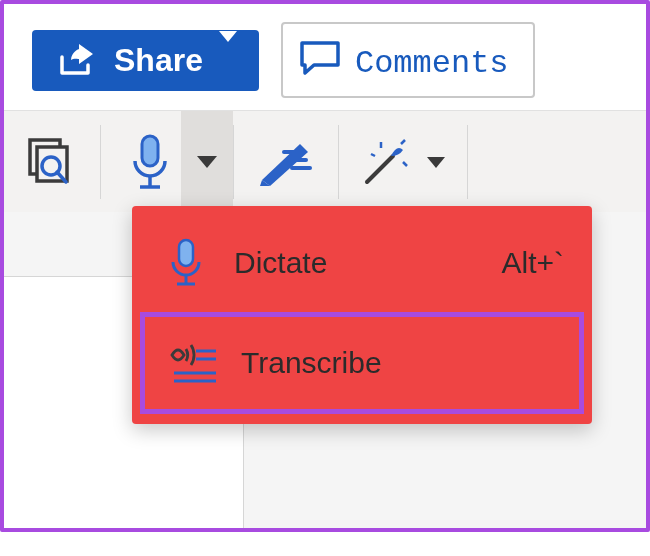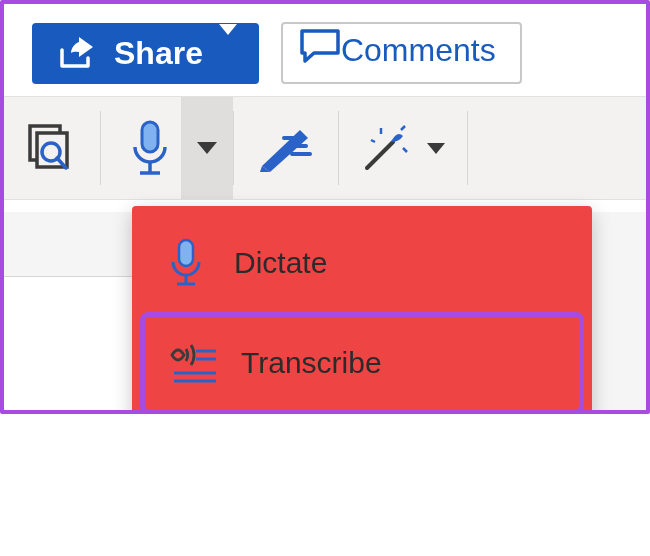--- a/index.html
+++ b/index.html
@@ -3,21 +3,21 @@
 <meta charset="utf-8">
 <style>
   * { box-sizing: border-box; }
   body {
     margin: 0;
     font-family: "Segoe UI", Arial, sans-serif;
     background: #fff;
   }
   .frame {
     width: 650px;
-    height: 414px;
+    height: 532px;
     border: 4px solid #a84be0;
     border-radius: 2px;
     position: relative;
     background: #fff;
     overflow: hidden;
   }
 
   
   .top-row {
     display: flex;
@@ -36,28 +36,30 @@
     padding: 12px 22px 12px 18px;
     border-radius: 4px;
     cursor: pointer;
   }
   .share-btn svg { display: block; }
   .share-chevron { margin-left: 4px; }
 
   .comments-btn {
     display: flex;
     align-items: center;
+    gap: 14px;
     background: #fff;
     border: 2px solid #c8c8c8;
     border-radius: 4px;
     color: #185abd;
     font-weight: 400;
     font-size: 32px;
-    padding: 4px 24px 10px 16px;
-    cursor: pointer;
+    padding: 16px 24px 10px 16px;
+    cursor: pointer;
+    font-family: Liberation Mono, monospace;
   }
 
   
   .ribbon {
     background: #f3f2f1;
     border-top: 1px solid #e1e1e1;
     border-bottom: 1px solid #e1e1e1;
     height: 104px;
     display: flex;
     align-items: stretch;
@@ -150,21 +152,21 @@
     cursor: pointer;
   }
   .menu-item .label { flex: 0 0 auto; }
   .menu-item .shortcut {
     margin-left: auto;
     font-size: 30px;
     color: #2b2b2b;
   }
   .menu-highlight {
     border: 5px solid #a84be0;
-    border-radius: 8px;
+    border-radius: 0;
     margin: 0 2px;
   }
   .icon-slot { width: 52px; display:flex; justify-content:center; }
 </style>
 </head>
 <body>
 
 <div class="frame">
 
   <div class="top-row">
@@ -250,20 +252,21 @@
     <div class="menu-item">
       <span class="icon-slot">
         <svg width="36" height="50" viewBox="0 0 36 50">
           <rect x="11" y="2" width="14" height="26" rx="7" fill="#7fb2ef" stroke="#2b62c7" stroke-width="2.5"></rect>
           <path d="M5 24 A13 13 0 0 0 31 24" fill="none" stroke="#2b62c7" stroke-width="3"></path>
           <line x1="18" y1="37" x2="18" y2="46" stroke="#2b62c7" stroke-width="3"></line>
           <line x1="9" y1="46" x2="27" y2="46" stroke="#2b62c7" stroke-width="3"></line>
         </svg>
       </span>
       <span class="label">Dictate</span>
+      <span class="shortcut">Alt+`</span>
     </div>
 
     <div class="menu-item menu-highlight">
       <span class="icon-slot">
         <svg width="50" height="44" viewBox="0 0 50 44">
           <path d="M4 14 Q10 4 16 14 Q10 24 4 14 Z" fill="none" stroke="#3b3b3b" stroke-width="2.8"></path>
           <path d="M18 8 A12 12 0 0 1 18 20" fill="none" stroke="#3b3b3b" stroke-width="2.8"></path>
           <path d="M23 4 A18 18 0 0 1 23 24" fill="none" stroke="#3b3b3b" stroke-width="2.8"></path>
           <line x1="28" y1="10" x2="48" y2="10" stroke="#2b62c7" stroke-width="3"></line>
           <line x1="28" y1="18" x2="48" y2="18" stroke="#2b62c7" stroke-width="3"></line>

